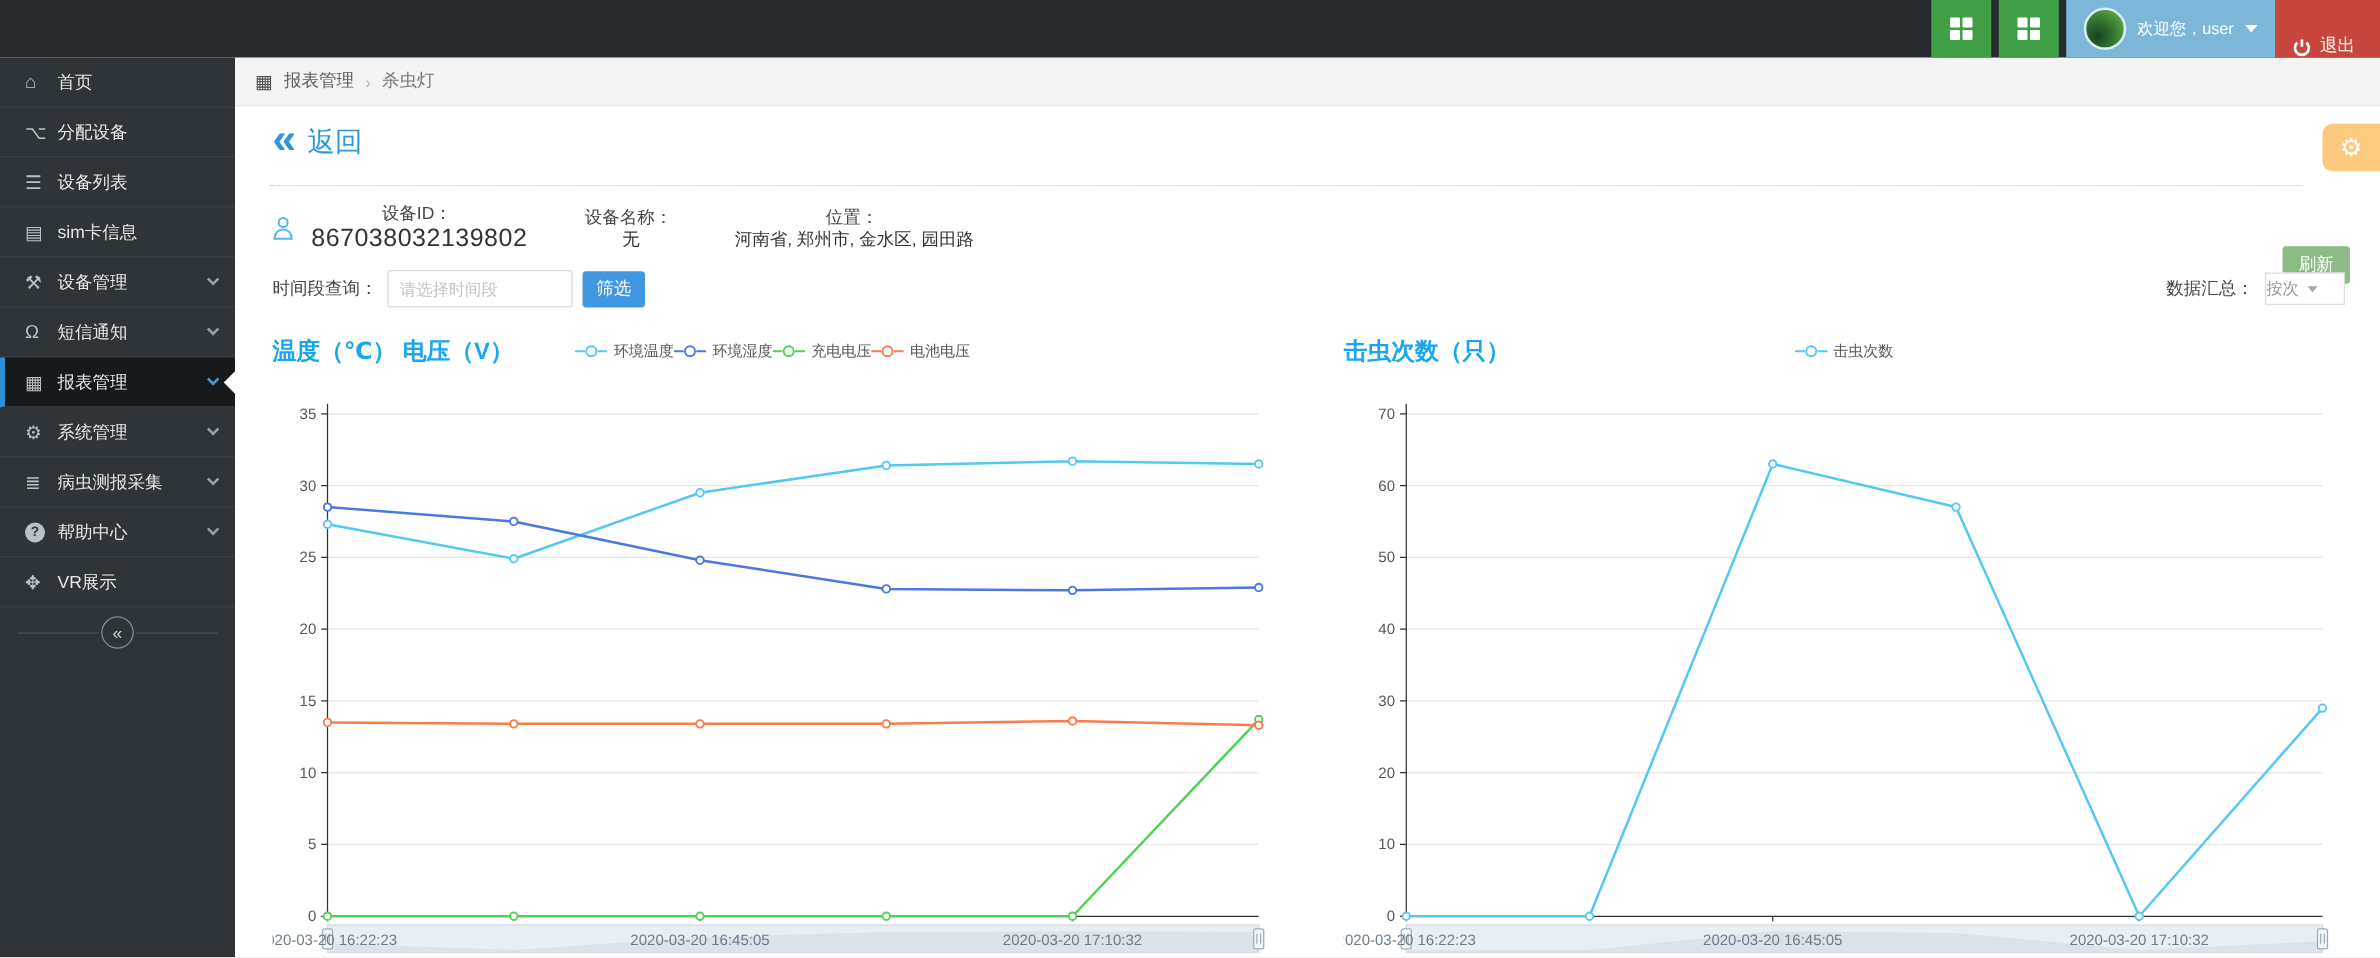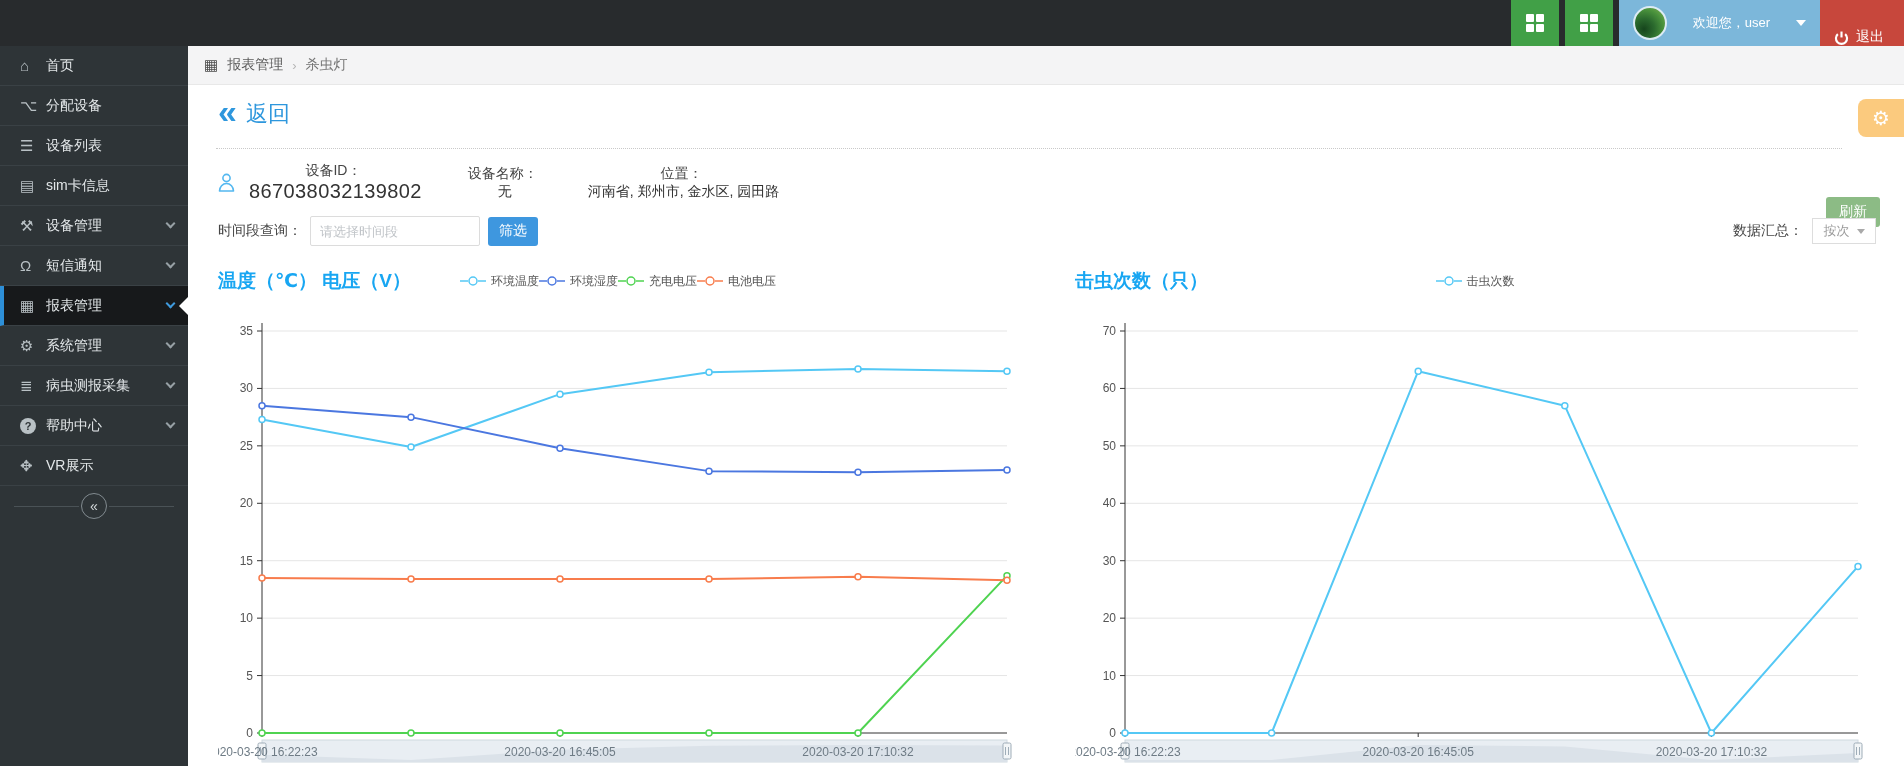--- a/index.html
+++ b/index.html
@@ -7,21 +7,21 @@
   #app{
     position:relative; width:1904px; height:766px; overflow:hidden;
     background:#fff; font-family:"Liberation Sans","DejaVu Sans",sans-serif;
   }
   
   .header{position:absolute;top:0;left:0;right:0;height:46px;background:#282b2d;display:flex;justify-content:flex-end;z-index:5;}
   .hbtn{display:flex;align-items:center;justify-content:center;cursor:pointer;}
   .hbtn-green{width:48px;background:#41a047;margin-right:6px;}
   .grid-icon{display:grid;grid-template-columns:8px 8px;grid-template-rows:8px 8px;gap:2px;}
   .grid-icon i{background:#fff;border-radius:1px;}
-  .user-area{display:flex;align-items:center;gap:26px;background:#7cb7da;padding:0 14px;cursor:pointer;justify-content:flex-end;}
+  .user-area{display:flex;align-items:center;gap:9px;background:#7cb7da;padding:0 14px;cursor:pointer;justify-content:flex-end;}
   .avatar{width:34px;height:34px;border-radius:50%;border:2px solid #dcebf4;
     background:radial-gradient(circle at 30% 70%, #16451c 0%, #2b6a2e 35%, #49913c 65%, #86b556 100%);}
   .welcome{color:#fff;font-size:13px;}
   .caret-down{width:0;height:0;border:5px solid transparent;border-top:6px solid #fff;margin-top:5px;}
   .logout{background:#c7473c;color:#fff;display:flex;align-items:flex-end;gap:7px;padding:0 20px 0 14px;cursor:pointer;font-size:14px;}
   
   .sidebar{position:absolute;top:46px;left:0;bottom:0;width:188px;background:#2e3437;z-index:4;}
   .side-item{height:40px;display:flex;align-items:center;padding:0 14px 0 20px;color:#e3e7e9;
     font-size:14px;border-bottom:1px solid #3a4145;position:relative;cursor:pointer;}
   .side-icon{width:26px;color:#b9c1c5;font-size:15px;flex:0 0 26px;}
@@ -52,27 +52,27 @@
     display:flex;align-items:center;justify-content:center;color:#fff;font-size:20px;cursor:pointer;}
   .divider{position:absolute;left:28px;right:62px;top:63px;border-top:1px dotted #c9c9c9;}
   .device-row{position:absolute;left:30px;top:77px;display:flex;align-items:center;font-size:14px;color:#454545;}
   .device-row .grp{display:flex;align-items:center;margin-right:46px;flex-direction:column;}
   .person-icon{margin-right:10px;display:flex;}
   .device-id{font-size:20px;color:#333;letter-spacing:.4px;margin-left:4px;}
   .device-val{color:#333;margin-left:4px;}
   .refresh-btn{position:absolute;right:24px;top:112px;width:54px;height:30px;background:#8cbb85;color:#fff;
     font-size:14px;border:none;border-radius:3px;cursor:pointer;}
   .query-row{position:absolute;left:30px;top:130px;height:32px;display:flex;align-items:center;font-size:14px;color:#454545;}
-  .time-input{width:170px;height:30px;border:1px solid #dcdcdc;border-radius:2px;margin-left:8px;padding:0 9px;
+  .time-input{width:148px;height:30px;border:1px solid #dcdcdc;border-radius:2px;margin-left:8px;padding:0 9px;
     font-size:13px;color:#555;outline:none;font-family:inherit;}
   .time-input::placeholder{color:#c0c4c8;}
   .filter-btn{width:50px;height:29px;background:#3e97df;color:#fff;border:none;border-radius:3px;margin-left:8px;
     font-size:14px;cursor:pointer;}
   .summary{position:absolute;right:28px;top:133px;display:flex;align-items:center;gap:9px;font-size:14px;color:#454545;}
-  .summary-select{width:64px;height:26px;border:1px solid #ddd;display:flex;align-items:center;justify-content:center;
+  .summary-select{width:64px;height:26px;border:1px solid #ddd;display:flex;align-items:center;
     gap:7px;color:#999;font-size:13px;cursor:pointer;background:#fff;}
   .sum-caret{width:0;height:0;border:4px solid transparent;border-top:5px solid #a9a9a9;margin-top:4px;}
   
   .chart{position:absolute;top:178px;width:800px;height:505px;}
   #chart-left{left:30px;}
   #chart-right{left:887px;}
   .chart-header{position:relative;height:36px;display:flex;align-items:center;}
   .chart-title{font-size:19px;font-weight:bold;color:#18a6f2;}
   .legend{position:absolute;left:0;right:0;top:0;height:36px;display:flex;align-items:center;justify-content:center;}
   .legend-item{display:flex;align-items:center;gap:5px;font-size:12px;color:#555;cursor:pointer;}

